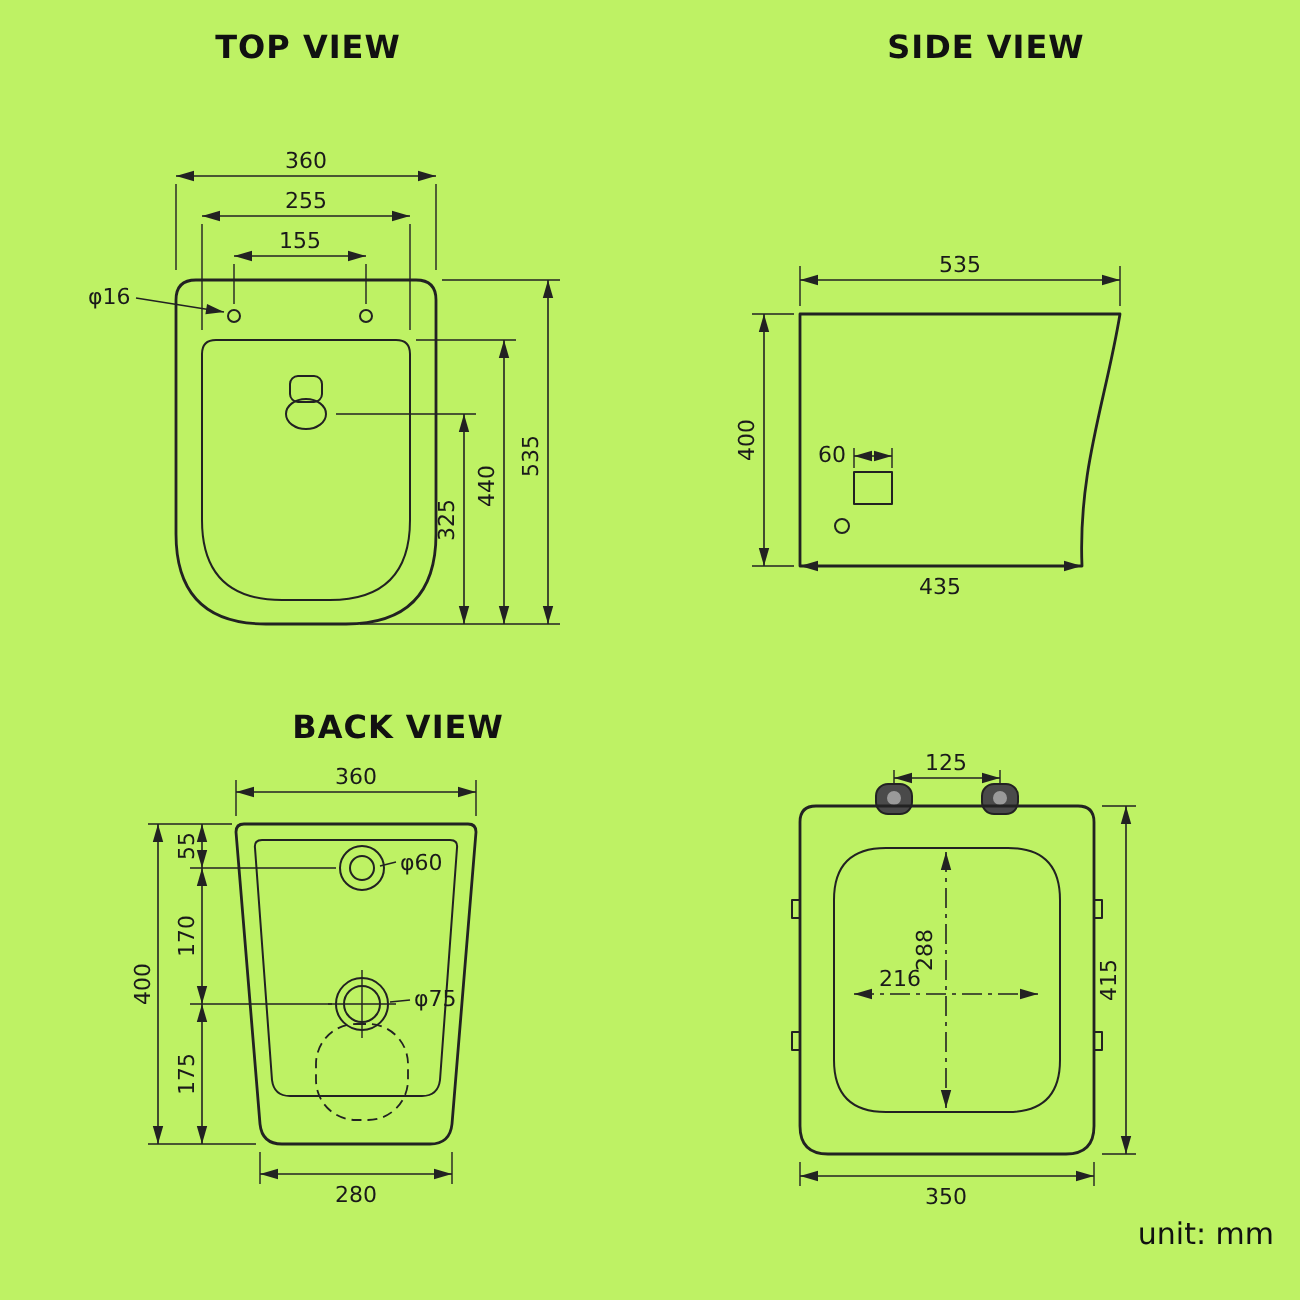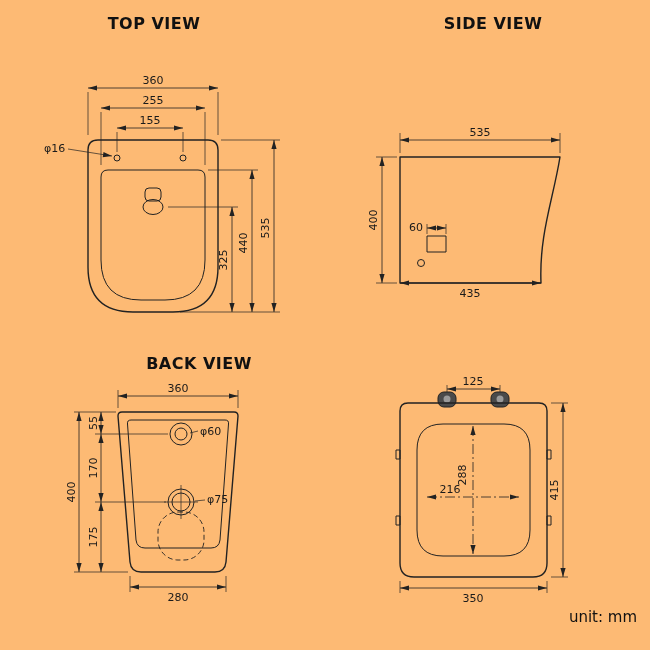--- a/index.html
+++ b/index.html
@@ -1,16 +1,16 @@
 <!DOCTYPE html>
 <html><head>
 <meta charset="utf-8">
 <style>
   html,body{margin:0;padding:0;background:#ffffff;}
-  .canvas{position:relative;width:650px;height:650px;background:#fdba74;overflow:hidden;}
+  .canvas{position:relative;width:650px;height:650px;background:#bef264;overflow:hidden;}
   svg{display:block;}
   .t{font-family:"DejaVu Sans",sans-serif;font-size:11px;fill:#1a1a1a;}
   .title{font-family:"DejaVu Sans",sans-serif;font-size:16px;font-weight:bold;fill:#111;letter-spacing:.5px;}
   .unit{font-family:"DejaVu Sans",sans-serif;font-size:15px;fill:#111;}
   .o{fill:none;stroke:#222;stroke-width:1.4;stroke-linejoin:round;}
   .o2{fill:none;stroke:#222;stroke-width:1;stroke-linejoin:round;}
   .ext{stroke:#222;stroke-width:.7;fill:none;}
   .dim{stroke:#222;stroke-width:.8;fill:none;}
   .dash{fill:none;stroke:#222;stroke-width:.9;stroke-dasharray:5 3;}
   .cl{stroke:#222;stroke-width:.8;fill:none;stroke-dasharray:10 3 2 3;}

